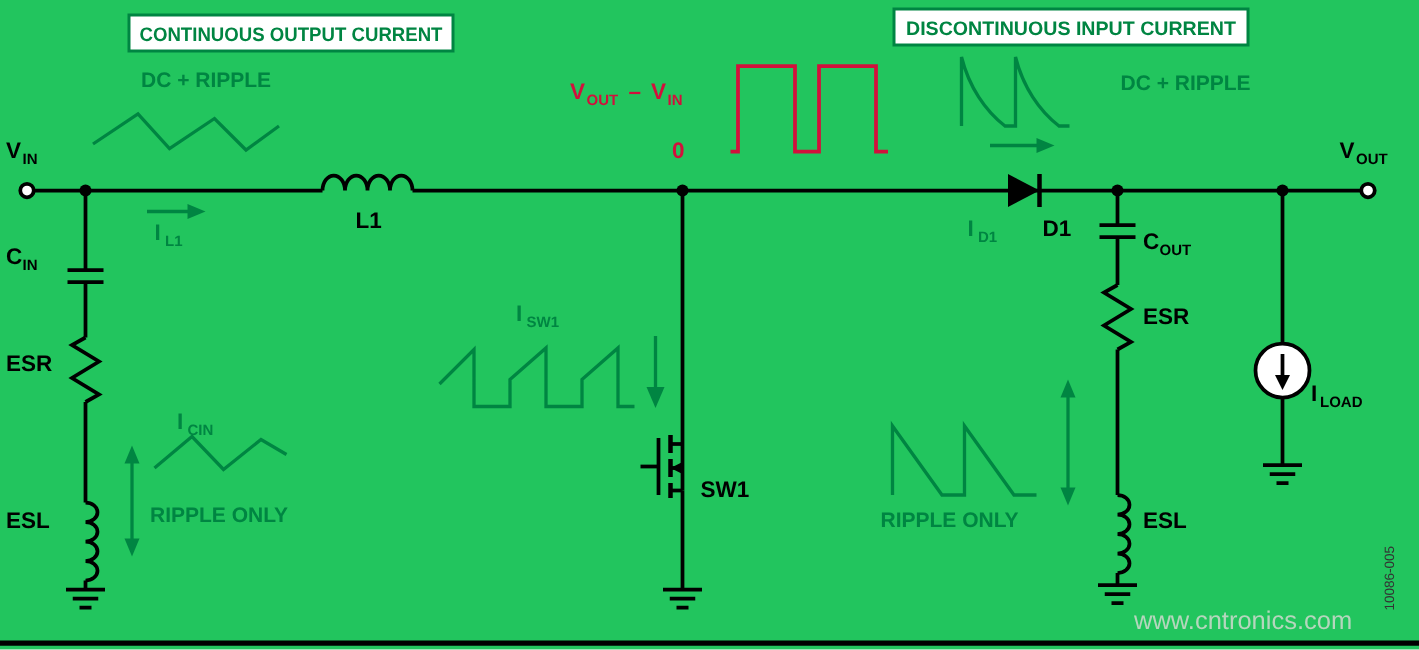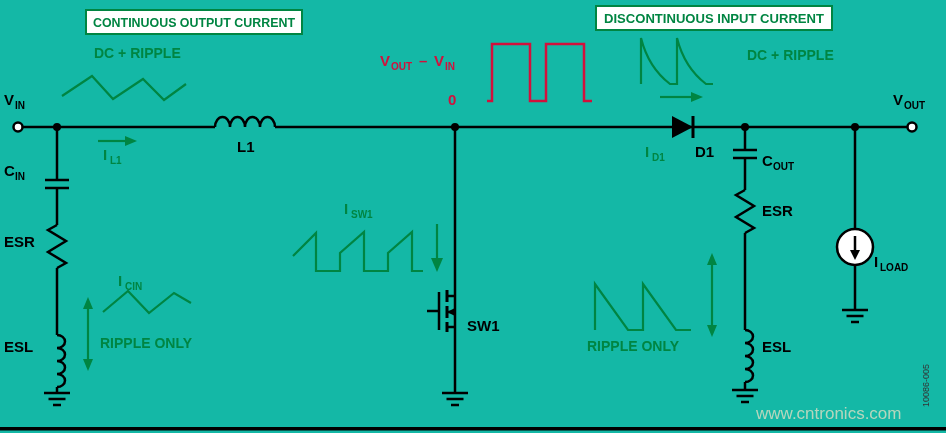--- a/index.html
+++ b/index.html
@@ -1,16 +1,16 @@
 <!DOCTYPE html>
 <html><head>
 <meta charset="utf-8">
 <style>
   html,body{margin:0;padding:0;background:#ffffff;}
-  .stage{position:relative;width:946px;height:433px;background:#14b8a6;overflow:hidden;
+  .stage{position:relative;width:946px;height:433px;background:#22c55e;overflow:hidden;
          font-family:"Liberation Sans","DejaVu Sans",sans-serif;text-align:center;}
   svg{position:absolute;left:0;top:0;}
   svg text{font-family:"Liberation Sans","DejaVu Sans",sans-serif;font-weight:bold;}
   .t15{font-size:15px;} .t14{font-size:14px;} .t13{font-size:13px;} .t10{font-size:10px;}
   .blk{fill:#000000;} .grn{fill:#008542;} .red{fill:#d2103c;}
   .wm{font-weight:normal;font-size:17px;fill:#b5d6bd;}
   .fig{font-weight:normal;font-size:9px;fill:#333333;}
 </style>
 </head>
 <body>

